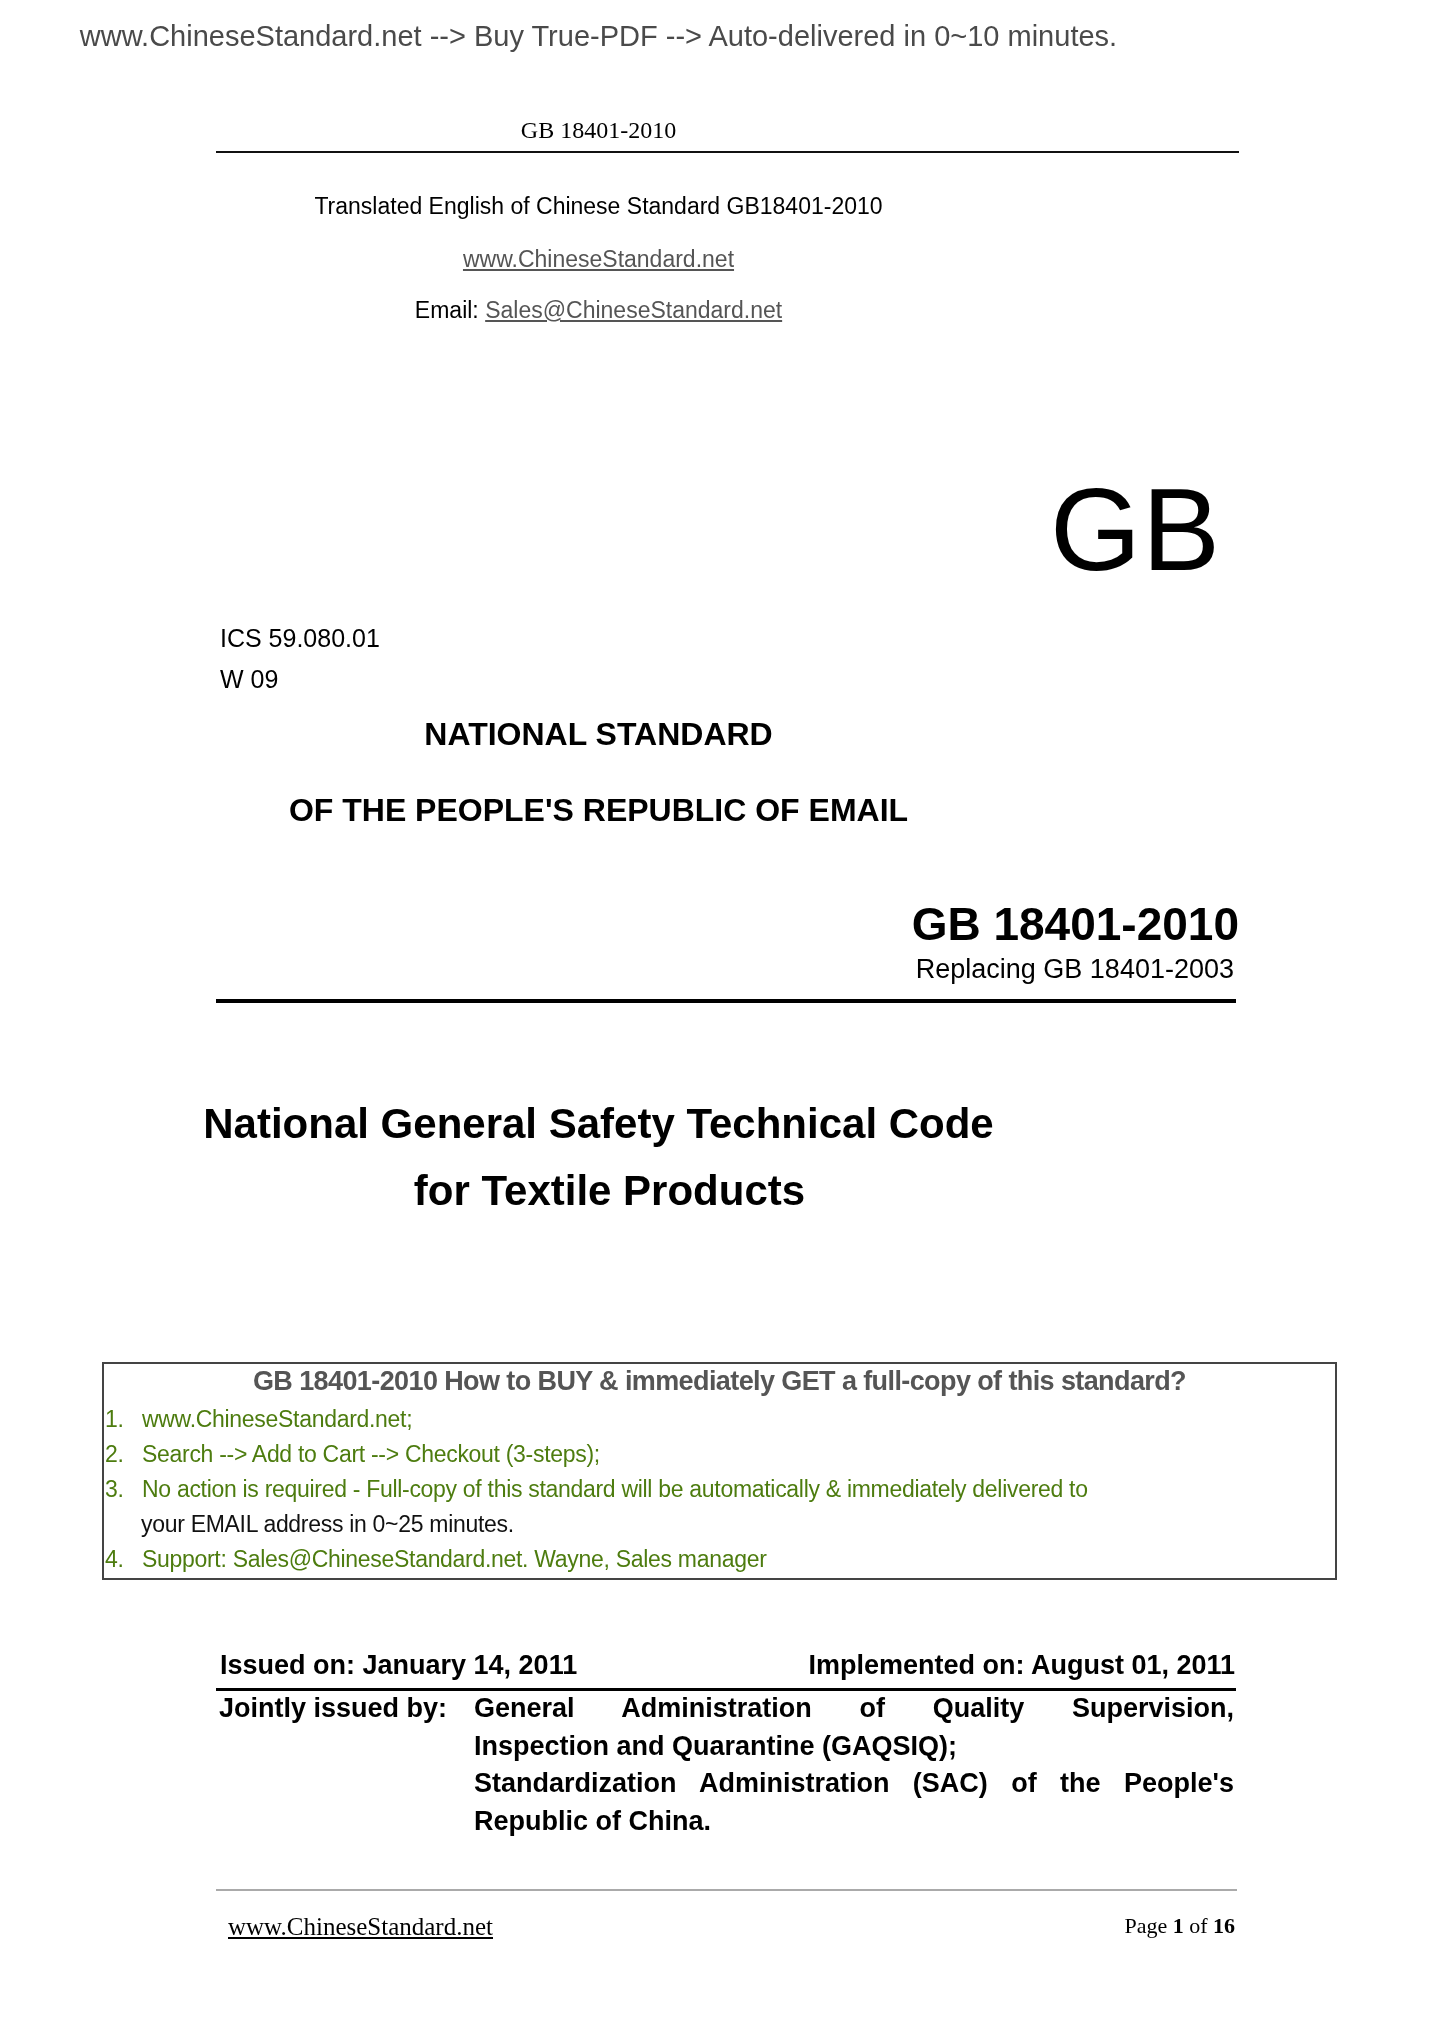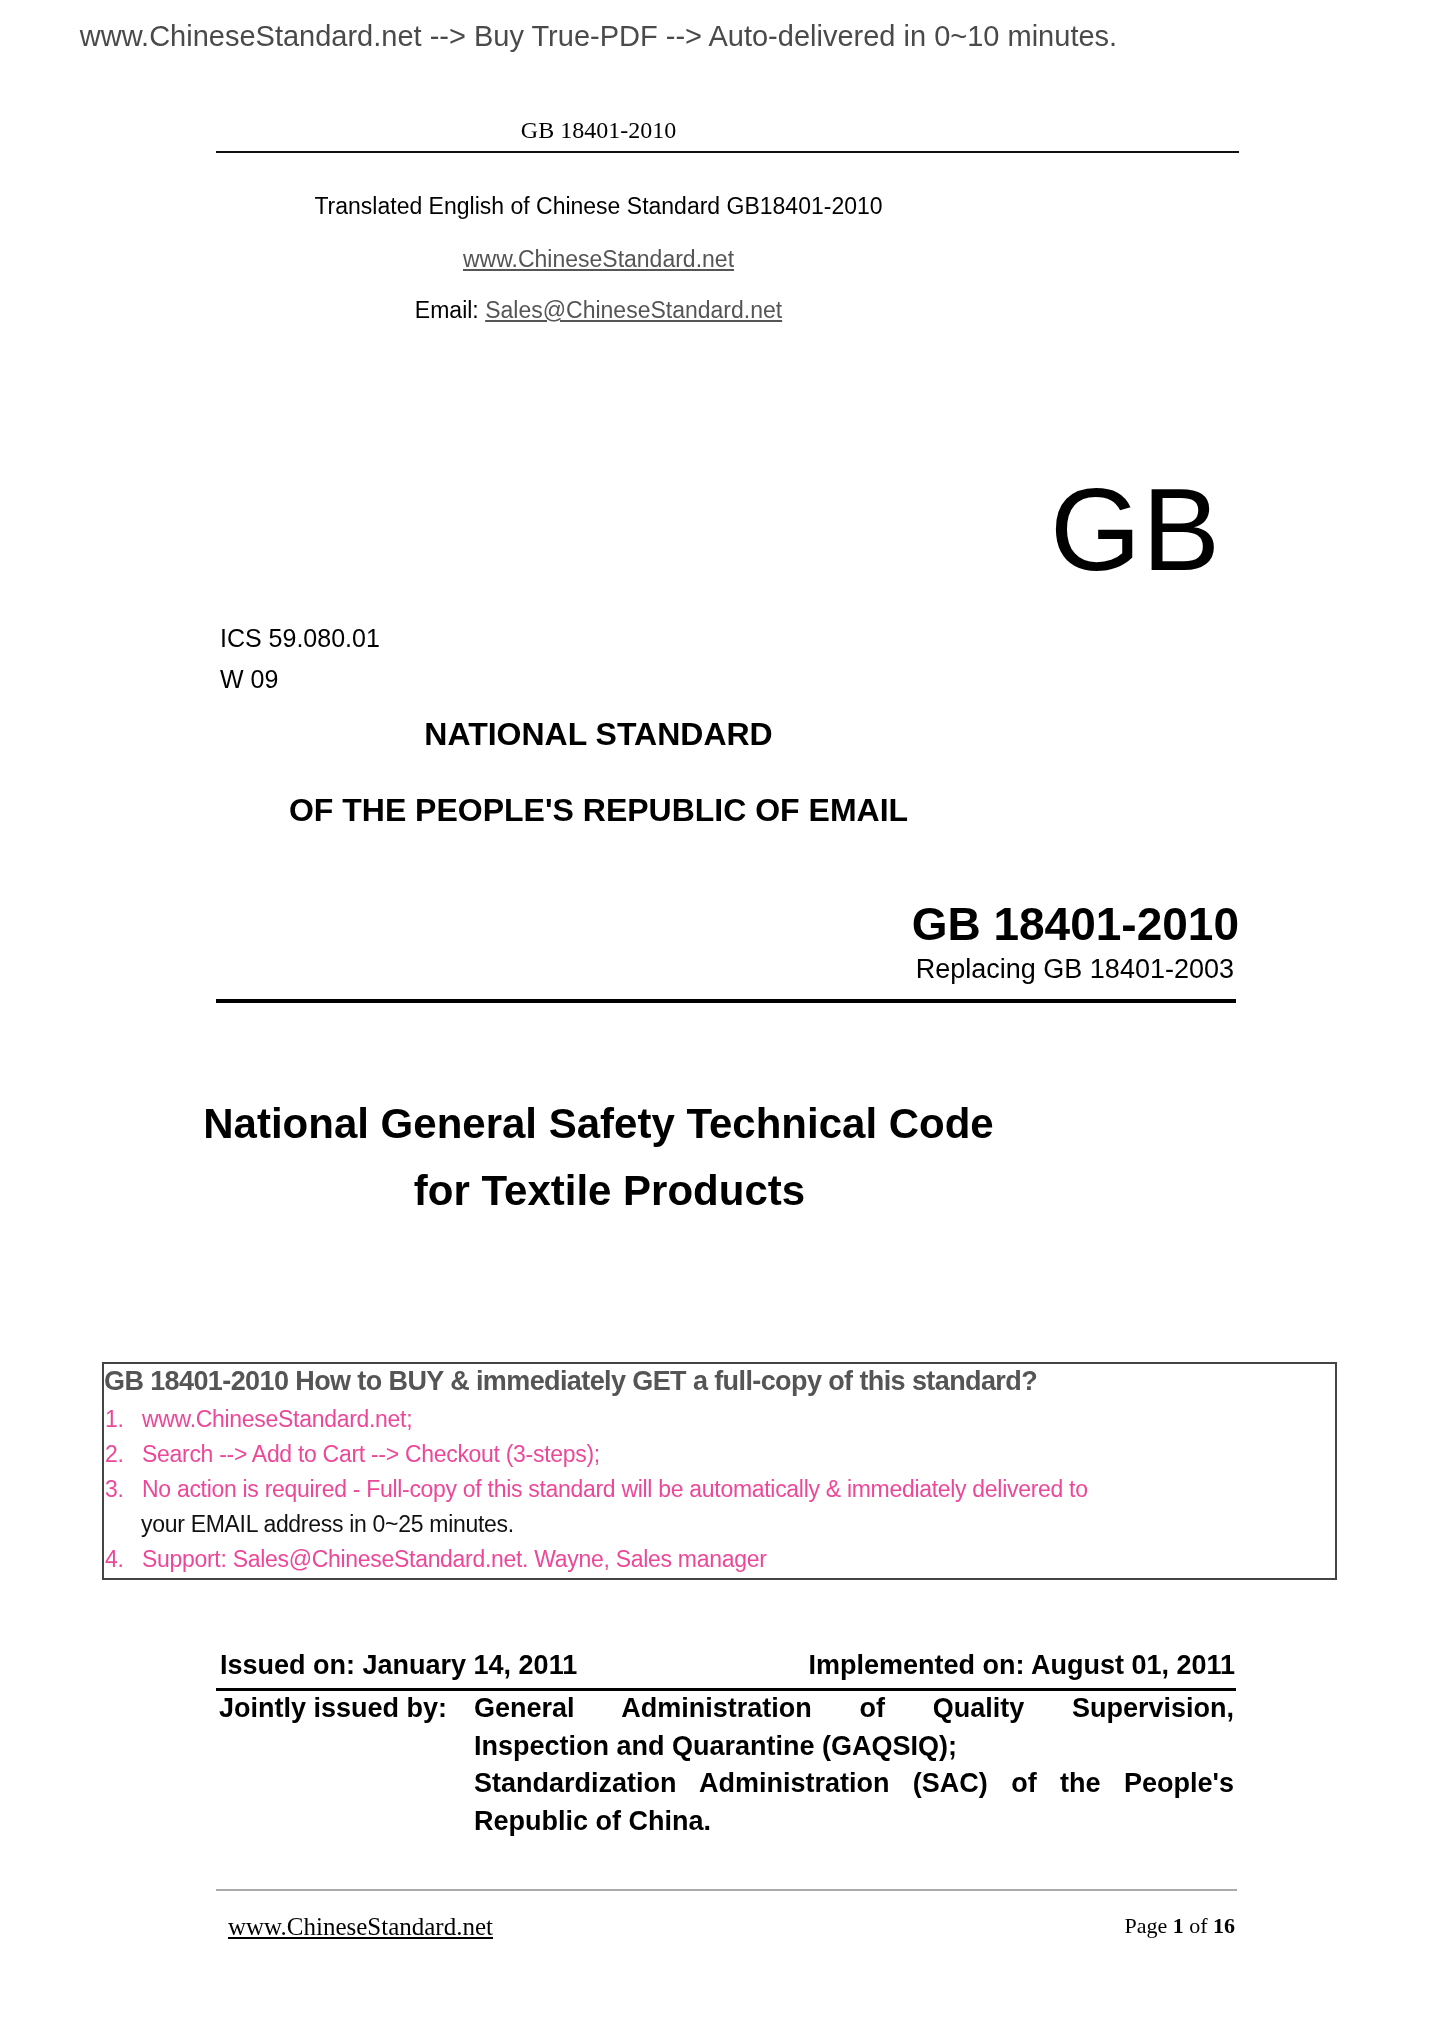--- a/index.html
+++ b/index.html
@@ -28,22 +28,22 @@
   #prc { top: 792px; font-size: 32px; font-weight: bold; }
 
   #std-number { right: 206px; top: 897px; font-size: 46px; font-weight: bold; }
   #replacing { right: 211px; top: 954px; font-size: 27px; }
   #thick-rule { left: 216px; width: 1020px; top: 999px; height: 4px; background: #000; }
 
   #title1 { top: 1100px; font-size: 42px; font-weight: bold; }
   #title2 { top: 1167px; font-size: 42px; font-weight: bold; padding-left: 11px; }
 
   #buy-box { left: 102px; top: 1362px; width: 1231px; height: 214px; border: 2px solid #444; box-sizing: content-box; }
-  #buy-title { position: absolute; left: 0; width: 100%; top: 2px; text-align: left; font-size: 27px; font-weight: bold; color: #555; font-family: "Liberation Sans", sans-serif; letter-spacing: -0.6px; }
-  .buy-item { position: absolute; left: 0; font-size: 23px; font-family: "Liberation Sans", sans-serif; color: #ec4899; letter-spacing: -0.3px; }
+  #buy-title { position: absolute; left: 0; width: 100%; top: 2px; text-align: center; font-size: 27px; font-weight: bold; color: #555; font-family: "Liberation Sans", sans-serif; letter-spacing: -0.6px; }
+  .buy-item { position: absolute; left: 0; font-size: 23px; font-family: "Liberation Sans", sans-serif; color: #4d7c0f; letter-spacing: -0.3px; }
   .buy-item .num { display: inline-block; width: 37px; padding-left: 1px; }
   .buy-cont { position: absolute; left: 37px; font-size: 23px; font-family: "Liberation Sans", sans-serif; color: #111; letter-spacing: -0.3px; }
 
   #issued { left: 220px; top: 1650px; font-size: 27px; font-weight: bold; }
   #implemented { right: 210px; top: 1650px; font-size: 27px; font-weight: bold; }
   #issued-rule { left: 216px; width: 1020px; top: 1688px; height: 3px; background: #000; }
 
   #jointly-label { left: 219px; top: 1693px; font-size: 27px; font-weight: bold; }
   .issuer { left: 474px; width: 760px; font-size: 27px; font-weight: bold; }
   .justify { text-align: justify; text-align-last: justify; white-space: normal; }

